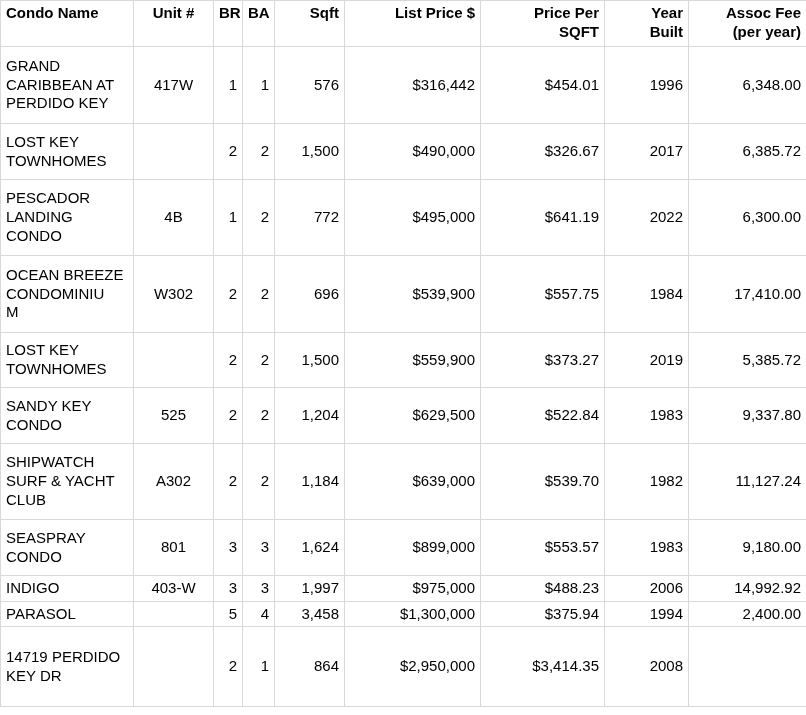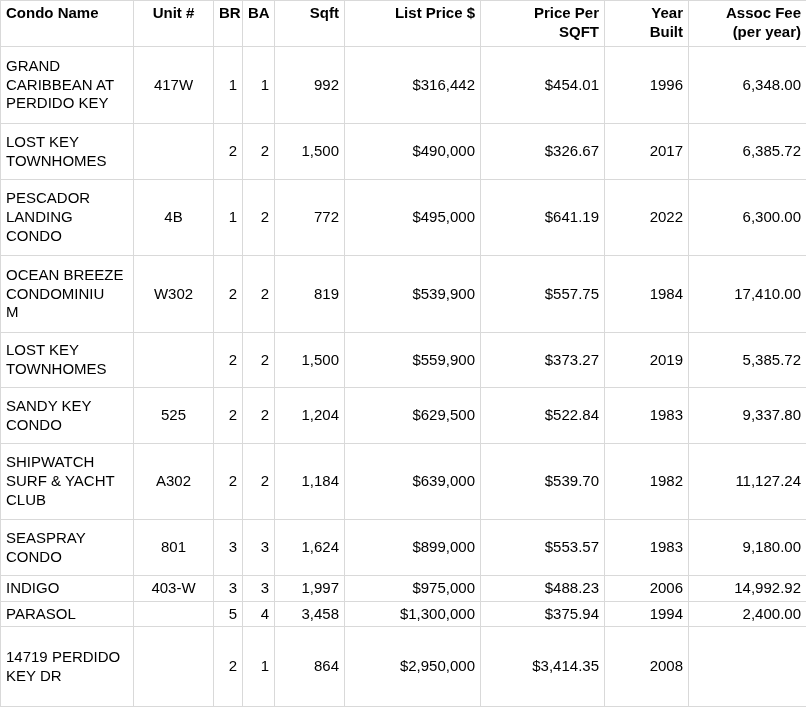--- a/index.html
+++ b/index.html
@@ -91,21 +91,21 @@
       </tr>
   </thead>
   <tbody data-name="table-body">
       <tr data-name="table-row">
         <td class="c-name" data-name="cell-name">GRAND
 CARIBBEAN AT
 PERDIDO KEY</td>
         <td class="c-unit" data-name="cell-unit">417W</td>
         <td class="c-br" data-name="cell-br">1</td>
         <td class="c-ba" data-name="cell-ba">1</td>
-        <td class="c-sqft" data-name="cell-sqft">992</td>
+        <td class="c-sqft" data-name="cell-sqft">576</td>
         <td class="c-list_price" data-name="cell-list_price">$316,442</td>
         <td class="c-price_per_sqft" data-name="cell-price_per_sqft">$454.01</td>
         <td class="c-year_built" data-name="cell-year_built">1996</td>
         <td class="c-assoc_fee" data-name="cell-assoc_fee">6,348.00</td>
       </tr>
       <tr data-name="table-row">
         <td class="c-name" data-name="cell-name">LOST KEY
 TOWNHOMES</td>
         <td class="c-unit" data-name="cell-unit"></td>
         <td class="c-br" data-name="cell-br">2</td>
@@ -129,21 +129,21 @@
         <td class="c-year_built" data-name="cell-year_built">2022</td>
         <td class="c-assoc_fee" data-name="cell-assoc_fee">6,300.00</td>
       </tr>
       <tr data-name="table-row">
         <td class="c-name" data-name="cell-name">OCEAN BREEZE
 CONDOMINIU
 M</td>
         <td class="c-unit" data-name="cell-unit">W302</td>
         <td class="c-br" data-name="cell-br">2</td>
         <td class="c-ba" data-name="cell-ba">2</td>
-        <td class="c-sqft" data-name="cell-sqft">819</td>
+        <td class="c-sqft" data-name="cell-sqft">696</td>
         <td class="c-list_price" data-name="cell-list_price">$539,900</td>
         <td class="c-price_per_sqft" data-name="cell-price_per_sqft">$557.75</td>
         <td class="c-year_built" data-name="cell-year_built">1984</td>
         <td class="c-assoc_fee" data-name="cell-assoc_fee">17,410.00</td>
       </tr>
       <tr data-name="table-row">
         <td class="c-name" data-name="cell-name">LOST KEY
 TOWNHOMES</td>
         <td class="c-unit" data-name="cell-unit"></td>
         <td class="c-br" data-name="cell-br">2</td>

